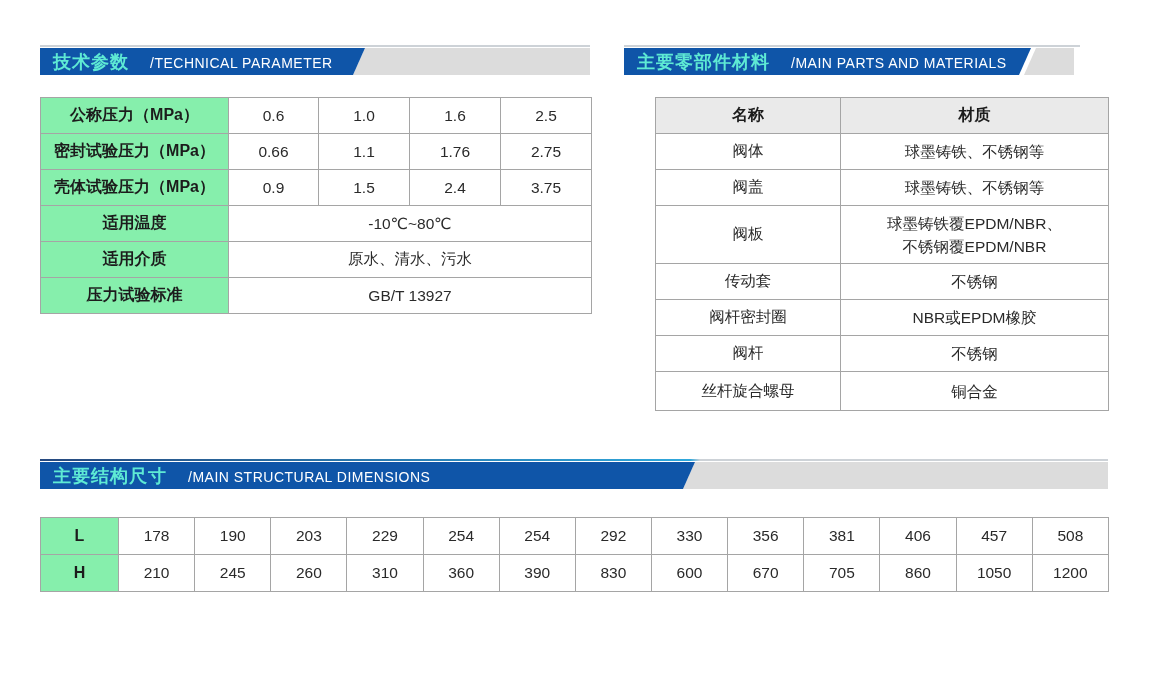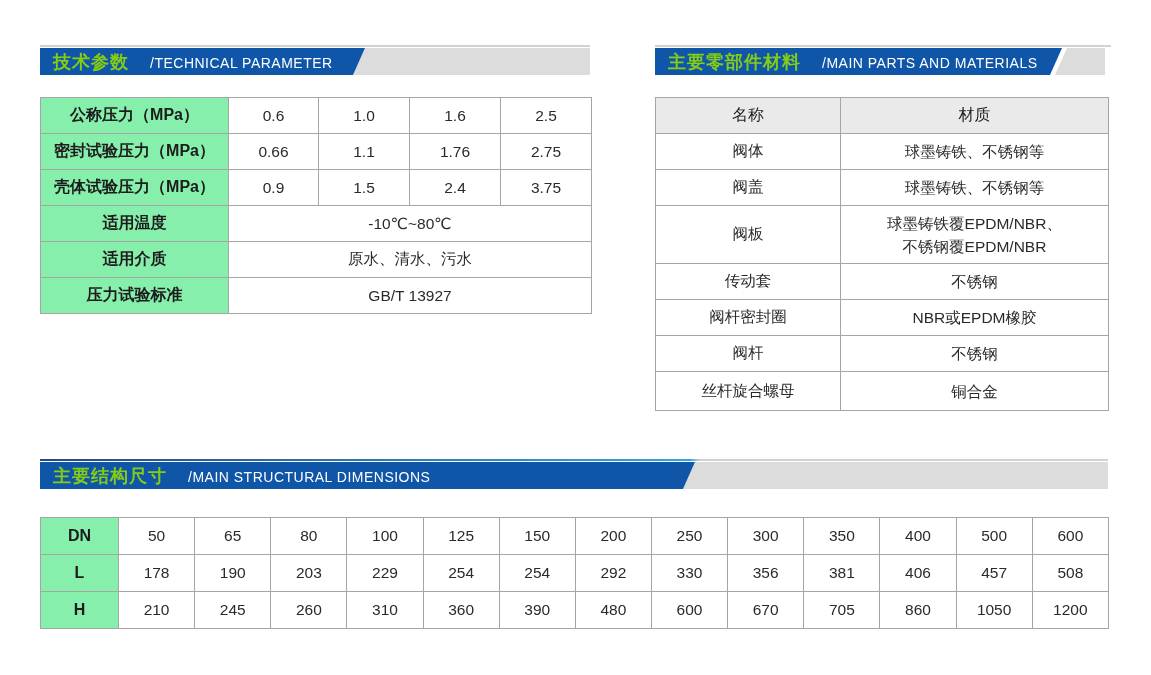--- a/index.html
+++ b/index.html
@@ -8,29 +8,29 @@
     font-family:"Liberation Sans","DejaVu Sans",sans-serif;color:#2a2a2a;
   }
   
   .banner{position:absolute;height:30px;}
   .banner .topline{position:absolute;left:0;right:0;top:0;height:2px;}
   .banner .gray-strip{position:absolute;top:3px;height:27px;background:#dcdcdc;
     clip-path:polygon(12px 0,100% 0,100% 100%,0 100%);}
   .banner .blue{position:absolute;left:0;top:3px;height:27px;background:#0f55a8;
     clip-path:polygon(0 0,100% 0,calc(100% - 12px) 100%,0 100%);
     display:flex;align-items:center;padding-left:13px;box-sizing:border-box;white-space:nowrap;}
-  .banner .zh{color:#84cc16;font-weight:bold;font-size:18px;letter-spacing:1px;}
+  .banner .zh{color:#5eead4;font-weight:bold;font-size:18px;letter-spacing:1px;}
   .banner .en{color:#fff;font-size:14px;margin-left:21px;padding-top:3px;letter-spacing:.5px;}
   .line-gray{background:#cdd2d7;}
   
   table{border-collapse:collapse;table-layout:fixed;position:absolute;}
   td{border:1px solid #a5a5a5;text-align:center;vertical-align:middle;
      font-size:15.5px;color:#2a2a2a;overflow:hidden;}
   td.lbl{background:#86efac;font-weight:bold;font-size:16px;color:#1c1c1c;}
-  td.hdr{background:#eaeaea;font-weight:normal;font-size:16px;color:#1c1c1c;margin-left:16px;}
+  td.hdr{background:#eaeaea;font-weight:bold;font-size:16px;color:#1c1c1c;margin-left:16px;}
   td.mat{white-space:pre-line;line-height:23px;}
   
   #tbl-technical{left:40px;top:97px;width:551px;}
   #tbl-technical tr{height:36px;}
   #tbl-materials{left:655px;top:97px;width:453px;}
   #tbl-materials tr{height:36px;}
   #tbl-materials tr.tall{height:58px;}
   #tbl-materials tr.last{height:39px;}
   #tbl-dimensions{left:40px;top:517px;width:1069px;}
   #tbl-dimensions tr{height:37px;}
@@ -40,21 +40,21 @@
 
 <div class="banner" style="left:40px;top:45px;width:550px;">
   <div class="topline line-gray"></div>
   <div class="gray-strip" style="left:313px;width:237px;"></div>
   <div class="blue" style="width:325px;">
     <span class="zh">技术参数</span>
     <span class="en">/TECHNICAL PARAMETER</span>
   </div>
 </div>
 
-<div class="banner" style="left:655px;top:45px;width:456px;">
+<div class="banner" style="left:624px;top:45px;width:456px;">
   <div class="topline line-gray"></div>
   <div class="gray-strip" style="left:400px;width:50px;"></div>
   <div class="blue" style="width:407px;">
     <span class="zh">主要零部件材料</span>
     <span class="en">/MAIN PARTS AND MATERIALS</span>
   </div>
 </div>
 
 <div class="banner" style="left:40px;top:459px;width:1068px;">
   <div class="topline" style="background:linear-gradient(to right,#27497f 0px,#2fa8dc 650px,#cdd2d7 660px,#cdd2d7 100%);"></div>
@@ -163,36 +163,20 @@
       <col>
       <col>
       <col>
       <col>
       <col>
       <col>
       <col>
       <col>
   </colgroup>
   <tbody>
-      <tr>
-    <td class="lbl">DN</td>
-    <td>50</td>
-    <td>65</td>
-    <td>80</td>
-    <td>100</td>
-    <td>125</td>
-    <td>150</td>
-    <td>200</td>
-    <td>250</td>
-    <td>300</td>
-    <td>350</td>
-    <td>400</td>
-    <td>500</td>
-    <td>600</td>
-  </tr>
   <tr>
     <td class="lbl">L</td>
     <td>178</td>
     <td>190</td>
     <td>203</td>
     <td>229</td>
     <td>254</td>
     <td>254</td>
     <td>292</td>
     <td>330</td>
@@ -203,21 +187,21 @@
     <td>508</td>
   </tr>
   <tr>
     <td class="lbl">H</td>
     <td>210</td>
     <td>245</td>
     <td>260</td>
     <td>310</td>
     <td>360</td>
     <td>390</td>
-    <td>480</td>
+    <td>830</td>
     <td>600</td>
     <td>670</td>
     <td>705</td>
     <td>860</td>
     <td>1050</td>
     <td>1200</td>
   </tr>
 </tbody>
   </table>
 

